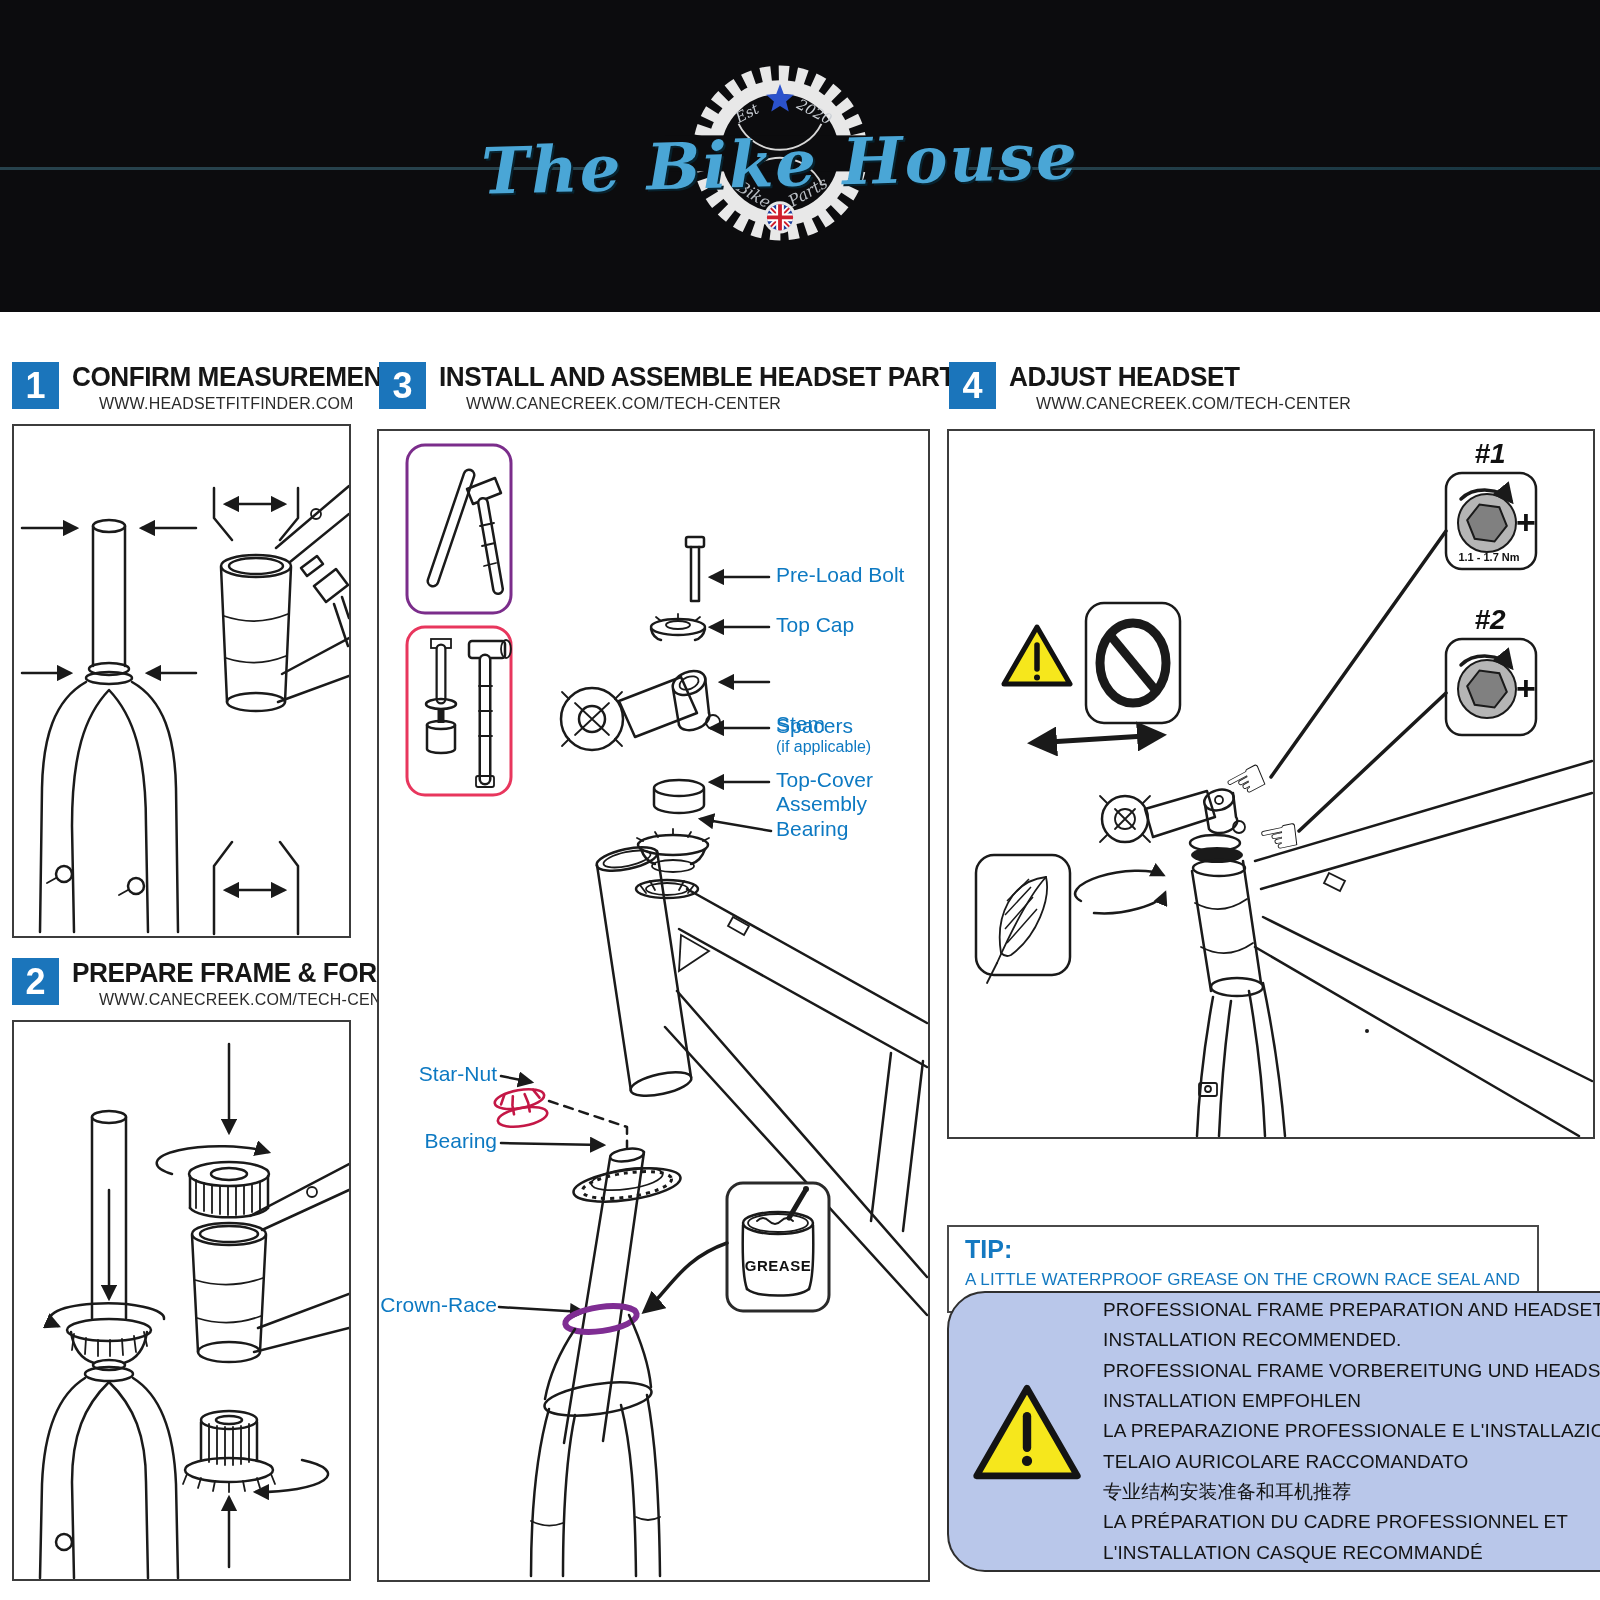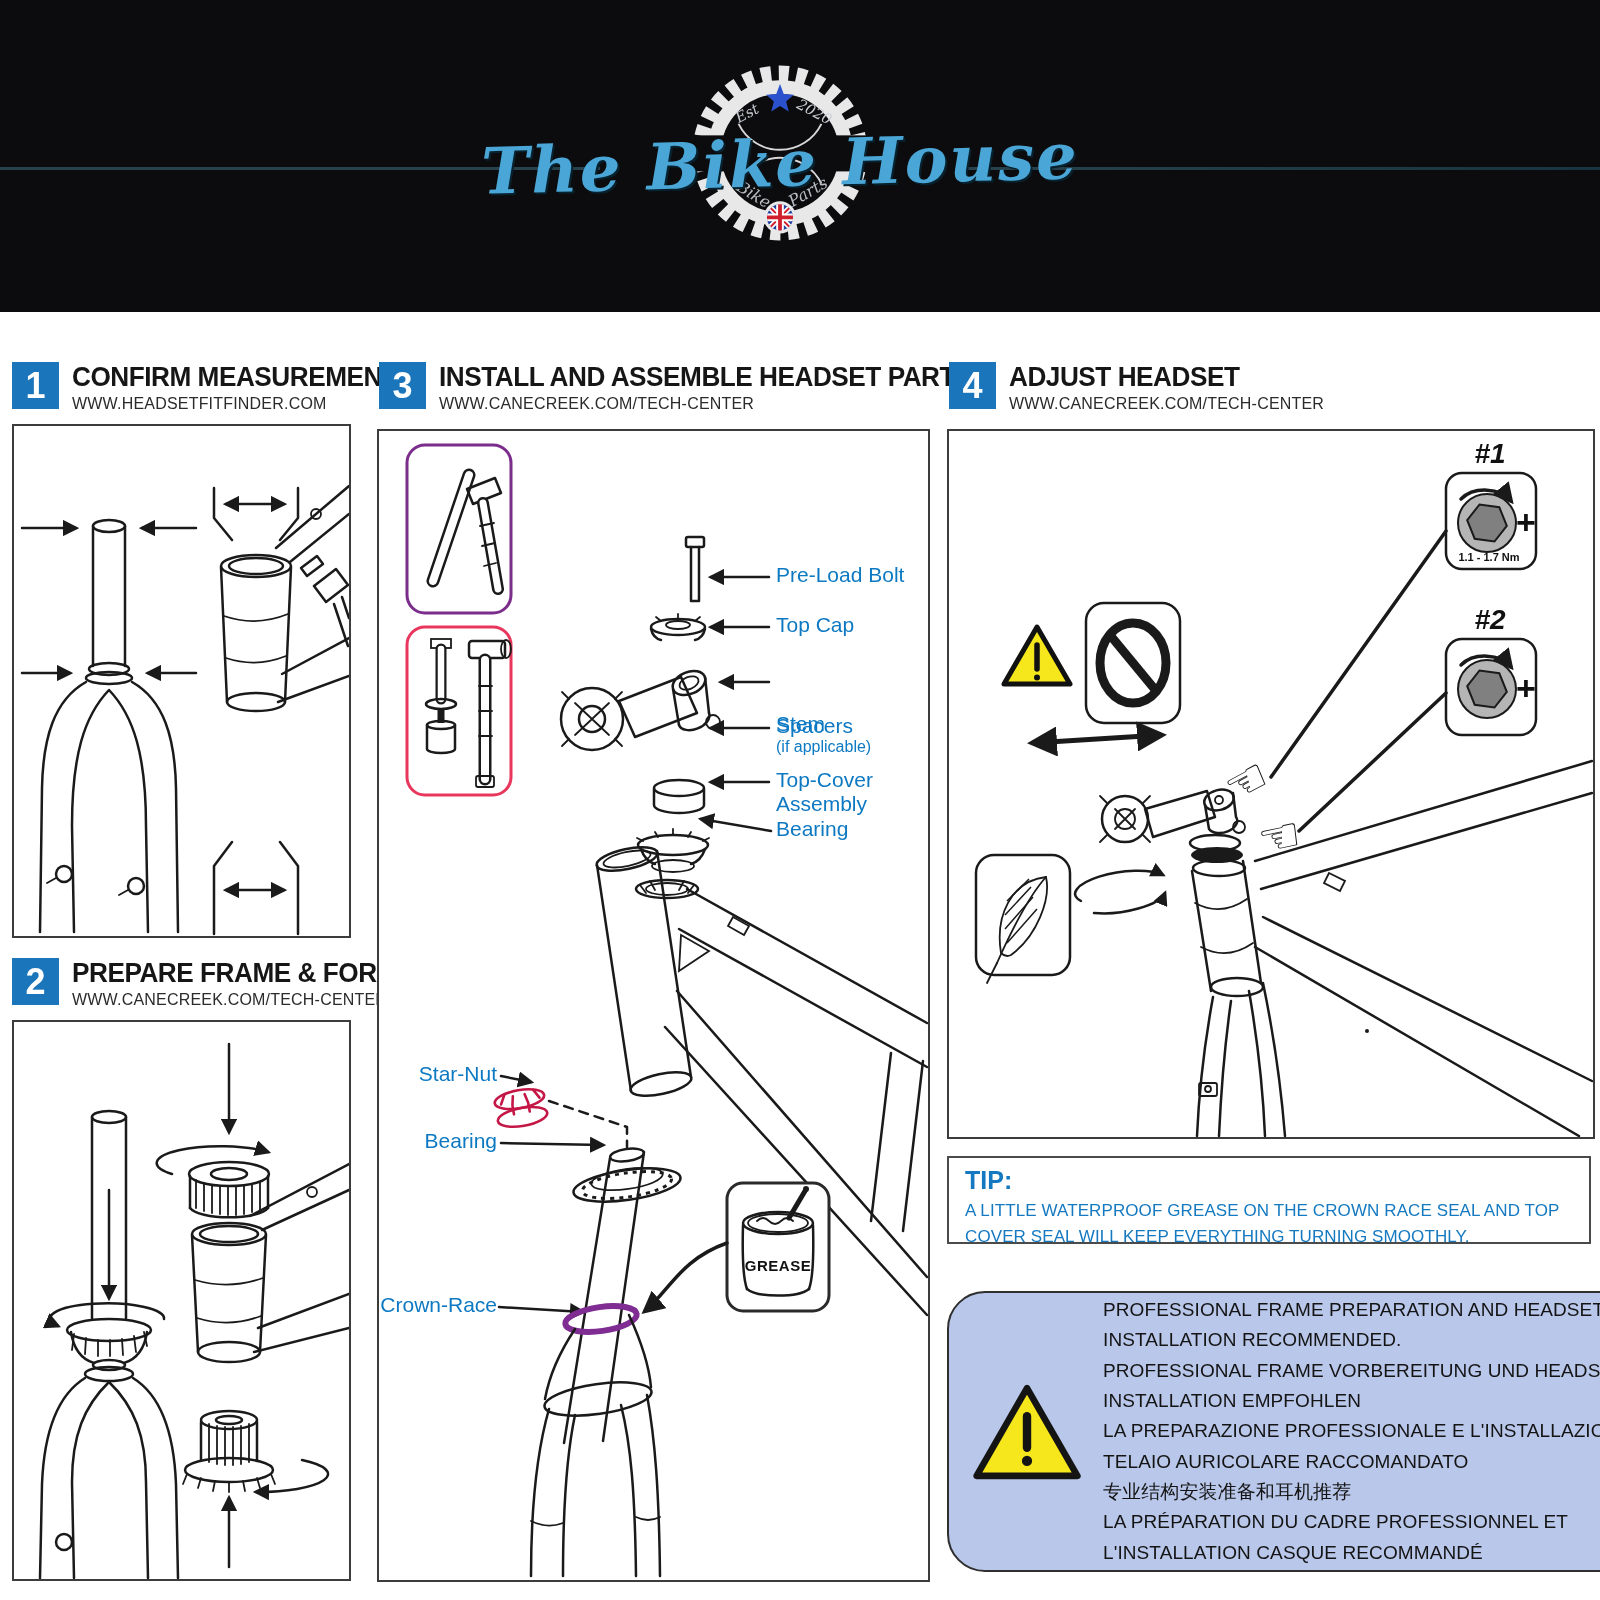--- a/index.html
+++ b/index.html
@@ -16,21 +16,21 @@
       font-size:64px;color:#4aa6d6;transform:rotate(-1.5deg);letter-spacing:2px;
       text-shadow:2px 2px 0 #07222e;}
   .lg-script{font-family:"DejaVu Serif",serif;font-style:italic;fill:#c9ced4;font-size:19px;}
   .lg-script2{font-family:"DejaVu Serif",serif;font-style:italic;fill:#b9bec4;font-size:21px;}
   
   .sec-head{position:absolute;display:flex;gap:13px;align-items:flex-start;}
   .sec-num{width:47px;height:47px;background:#1b75bb;color:#fff;font-size:36px;font-weight:bold;
       display:flex;align-items:center;justify-content:center;}
   .sec-title{font-size:27px;font-weight:bold;letter-spacing:-0.5px;color:#161616;
       transform:scaleX(.97);transform-origin:left;white-space:nowrap;}
-  .sec-url{font-size:16px;color:#2b2b2b;margin-top:2px;letter-spacing:.2px;}
+  .sec-url{font-size:16px;color:#2b2b2b;margin-top:2px;letter-spacing:.2px;margin-left:27px;}
   
   .panel{position:absolute;background:#fff;border:2px solid #3c3c3c;}
   .panel svg{position:absolute;left:0;top:0;}
   .ln{fill:none;stroke:#1a1a1a;stroke-width:2.5;stroke-linecap:round;stroke-linejoin:round;}
   .ln2{fill:none;stroke:#1a1a1a;stroke-width:1.8;stroke-linecap:round;}
   .thk{fill:none;stroke:#1a1a1a;stroke-width:3.5;stroke-linecap:round;}
   .whi{fill:none;stroke:#fff;stroke-linecap:round;}
   .red{fill:none;stroke:#c41746;stroke-width:2.6;stroke-linecap:round;}
   .pur{fill:none;stroke:#7f2d93;stroke-width:6;}
   .dash{stroke-dasharray:9 7;}
@@ -449,21 +449,21 @@
         <path d="M380,442 l16,8 -5,10 -16,-8 z" class="ln2"></path>
         <path d="M314,486 L643,650 M306,516 L630,705" class="ln"></path>
         <circle cx="418" cy="600" r="2" fill="#1a1a1a"></circle>
       </g>
 
       <text class="hand" x="305" y="365" transform="rotate(-28 305 365)">☜</text>
       <text class="hand" x="334" y="422" transform="rotate(-12 334 422)">☜</text>
     </svg>
   </div>
 
-  <div class="tipbox" style="left:947px;top:1156px;width:644px;height:88px;">
+  <div class="tipbox" style="left:947px;top:1225px;width:592px;height:88px;">
     <div class="tip-h">TIP:</div>
     <div class="tip-b">A LITTLE WATERPROOF GREASE ON THE CROWN RACE SEAL AND TOP COVER SEAL WILL KEEP EVERYTHING TURNING SMOOTHLY.</div>
   </div>
 
   <div class="advisory" style="left:947px;top:1291px;width:753px;height:281px;">
     <svg width="112" height="104" viewBox="0 0 120 110" style="flex-shrink:0;">
       <polygon points="60,8 114,102 6,102" fill="#f6e71c" stroke="#141414" stroke-width="7" stroke-linejoin="round"></polygon>
       <path d="M60,38 V72" stroke="#141414" stroke-width="9" stroke-linecap="round"></path>
       <circle cx="60" cy="86" r="5.5" fill="#141414"></circle>
     </svg>

